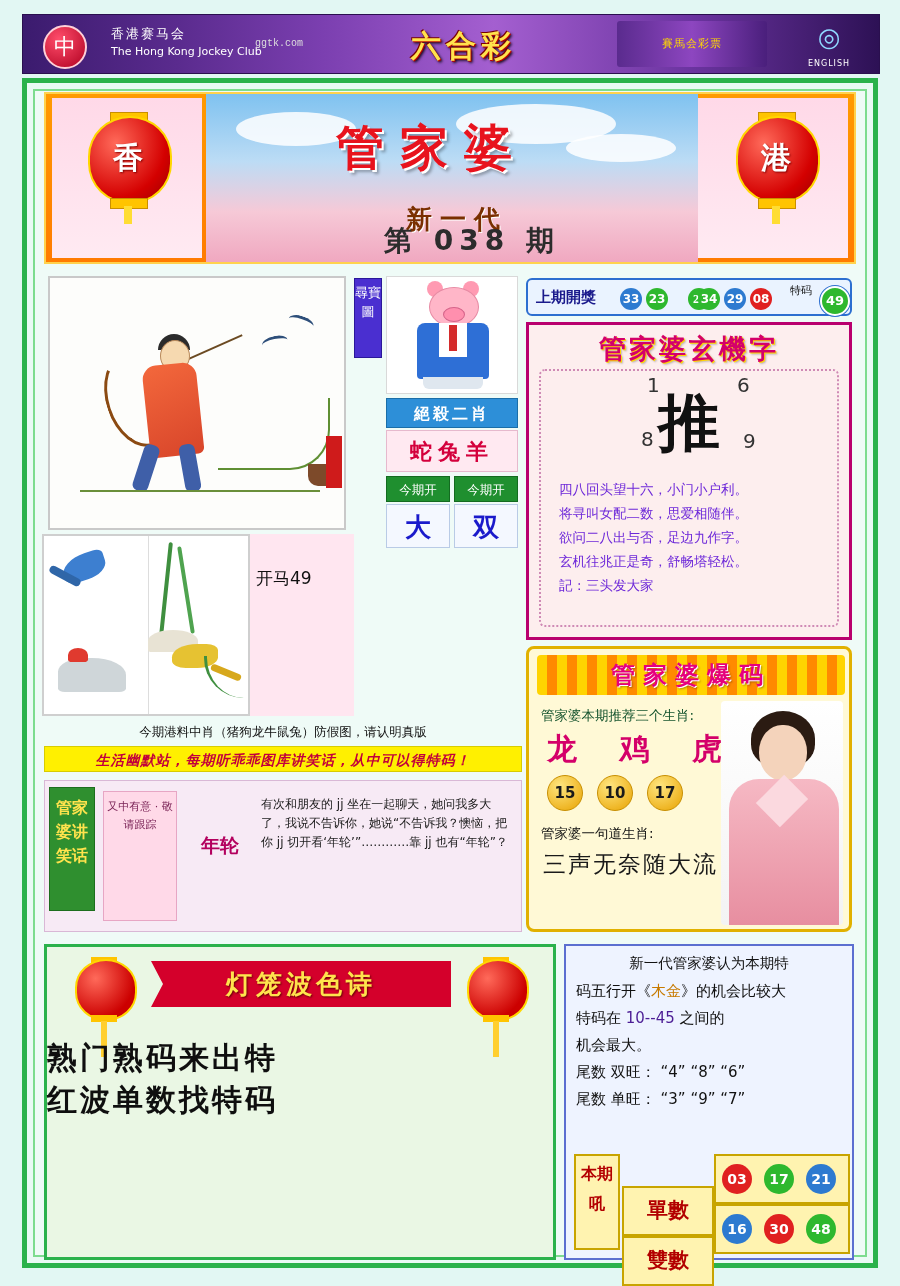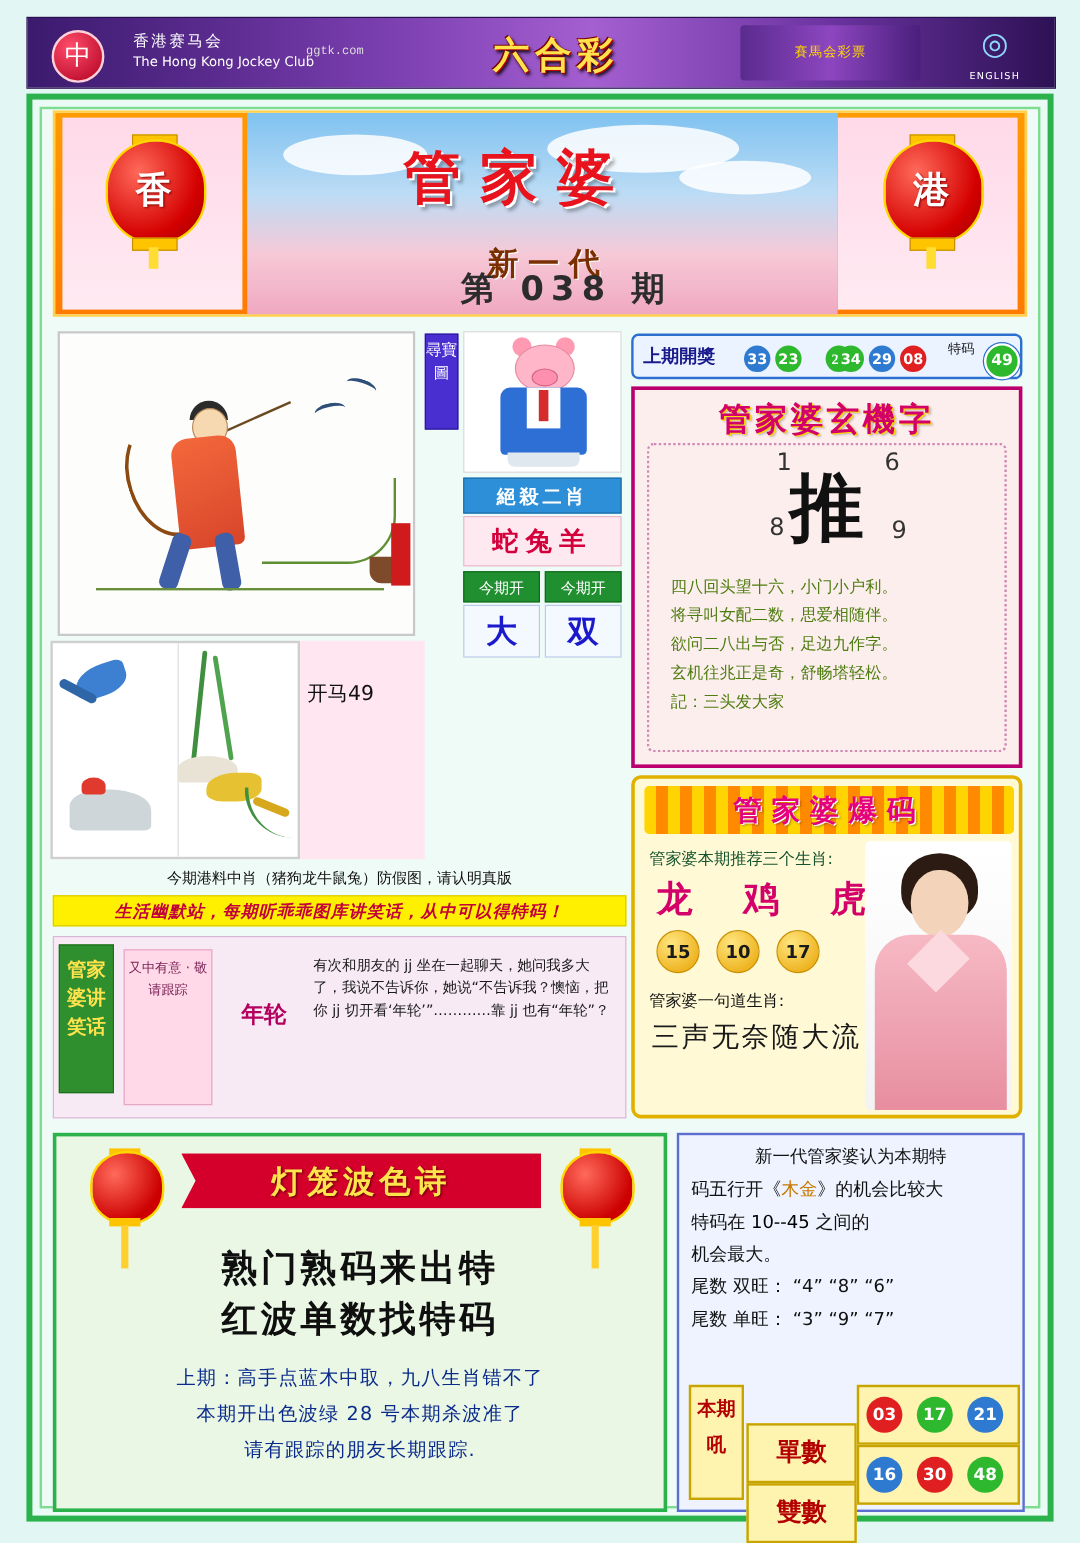--- a/index.html
+++ b/index.html
@@ -487,21 +487,21 @@
   .xuanji-big {
     position: absolute; left: 0; top: 56px; width: 100%;
     text-align: center; font-size: 62px; font-weight: bold; color: #111;
   }
   .n1 { position: absolute; left: 118px; top: 48px; font-size: 20px; color: #333; }
   .n6 { position: absolute; left: 208px; top: 48px; font-size: 20px; color: #333; }
   .n8 { position: absolute; left: 112px; top: 102px; font-size: 20px; color: #333; }
   .n9 { position: absolute; left: 214px; top: 104px; font-size: 20px; color: #333; }
   .xuanji-poem {
     position: absolute; left: 30px; top: 152px; right: 22px;
-    font-size: 13.5px; color: #4d7c0f; line-height: 24px;
+    font-size: 13.5px; color: #6d28d9; line-height: 24px;
     font-family: "DejaVu Serif", serif;
   }
 
   
   .baoma {
     left: 526px; top: 646px; width: 326px; height: 286px;
     background: #fff9d6; border: 3px solid #e1b100; border-radius: 8px;
   }
   .baoma-banner {
     position: absolute; left: 8px; top: 6px; width: 308px; height: 40px;
@@ -586,21 +586,21 @@
   .bl-lantern .cap, .bl-lantern .base {
     position: absolute; left: 22px; width: 26px; height: 7px; background: #ffc400;
   }
   .bl-lantern .cap { top: 0; }
   .bl-lantern .base { top: 58px; }
   .bl-lantern .tassel { position: absolute; left: 32px; top: 64px; width: 6px; height: 36px; background: #ffcf2e; }
   .bl-l1 { left: 22px; }
   .bl-l2 { left: 414px; }
   .bl-poem {
     position: absolute; left: 0; top: 90px; width: 100%;
-    text-align: center; font-size: 30px; font-weight: bold; color: #0f0f0f;
+    text-align: left; font-size: 30px; font-weight: bold; color: #0f0f0f;
     line-height: 42px; letter-spacing: 3px;
   }
   .bl-notes {
     position: absolute; left: 0; top: 186px; width: 100%;
     text-align: center; font-size: 16px; color: #0a2b8c; line-height: 30px; letter-spacing: 1px;
   }
 
   
   .bottomright {
     left: 564px; top: 944px; width: 290px; height: 316px;
@@ -608,21 +608,21 @@
   }
   .br-head {
     position: absolute; left: 0; top: 8px; width: 100%;
     text-align: center; font-size: 14.5px; color: #111;
   }
   .br-lines {
     position: absolute; left: 10px; top: 32px; right: 8px;
     font-size: 15px; color: #111; line-height: 27px;
   }
   .br-lines .gold { color: #c77a00; }
-  .br-lines .red { color: #000000; }
+  .br-lines .red { color: #4c1d95; }
   .br-table {
     position: absolute; left: 8px; bottom: 8px; width: 272px; height: 96px;
   }
   .br-left-cell {
     position: absolute; left: 0; top: 0; width: 46px; height: 96px;
     background: #fff3b0; border: 2px solid #c8a400;
     font-size: 16px; color: #b30000; font-weight: bold;
     text-align: center; line-height: 30px; padding-top: 3px; box-sizing: border-box;
   }
   .br-row {
@@ -818,25 +818,20 @@
       <div class="body"></div>
       <div class="base"></div>
       <div class="tassel"></div>
     </div>
     <div class="bl-banner">
       <div class="t">灯笼波色诗</div>
     </div>
     <div class="bl-poem">
       <div>熟门熟码来出特</div>
       <div>红波单数找特码</div>
-    </div>
-    <div class="bl-notes">
-      <div>上期：高手点蓝木中取，九八生肖错不了</div>
-      <div>本期开出色波绿 28 号本期杀波准了</div>
-      <div>请有跟踪的朋友长期跟踪.</div>
     </div>
   </div>
 
   <div class="bottomright panel">
     <div class="br-head">新一代管家婆认为本期特</div>
     <div class="br-lines">
       <div>
         <span>码五行开《</span><span class="gold">木金</span><span>》的机会比较大</span>
       </div>
       <div>

